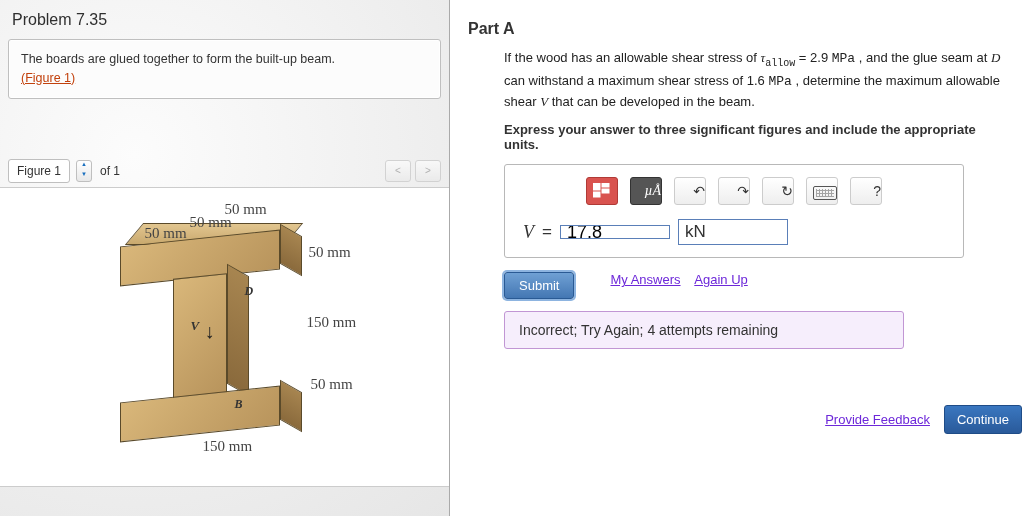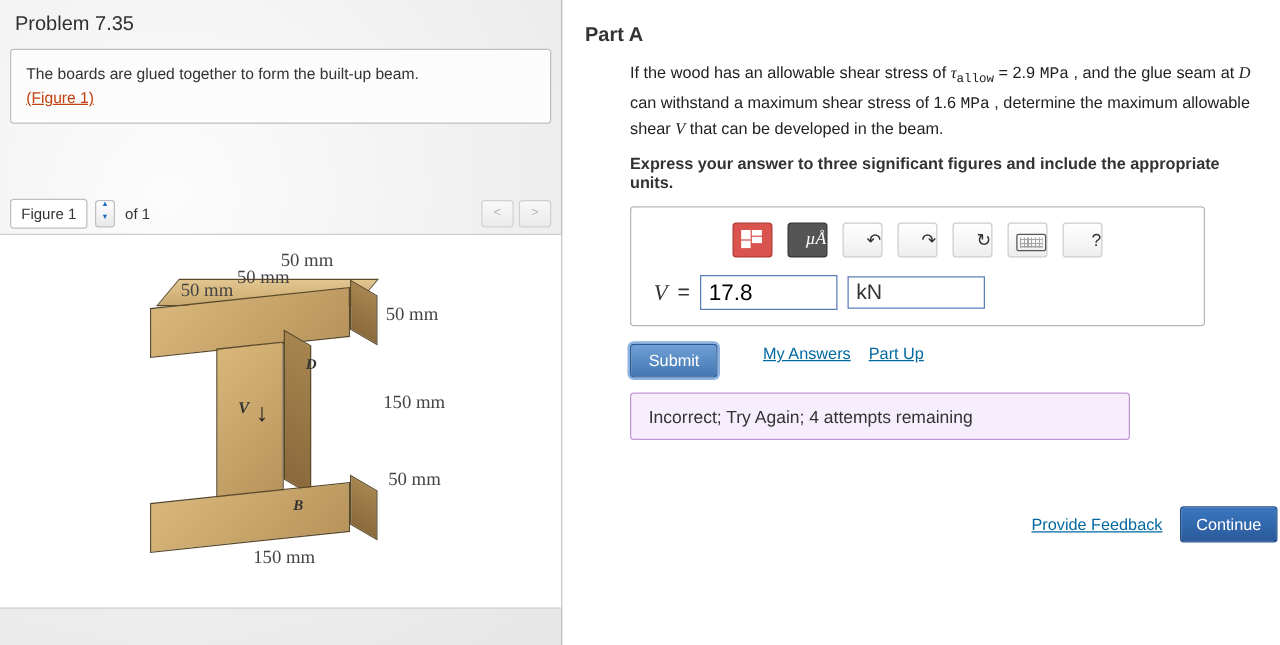--- a/index.html
+++ b/index.html
@@ -36,25 +36,25 @@
 .prompt{font-size:13px;line-height:1.55;margin:6px 0 10px 36px;color:#222}
 .mvar{font-family:Georgia,'Times New Roman',serif;font-style:italic}
 .munit{font-family:Liberation Mono, monospace}
 .bold-prompt{font-weight:bold;font-size:13px;margin:2px 0 12px 36px}
 .ans-box{border:1px solid #b8b8b8;border-radius:3px;padding:8px 14px 12px;margin-left:36px;width:460px;background:#fff}
 .toolbar{display:flex;align-items:center;gap:12px;justify-content:center;padding:4px 0 10px}
 .tbtn{width:32px;height:28px;border:1px solid #ccc;border-radius:3px;background:linear-gradient(#fff,#eee);font-size:14px;line-height:26px;text-align:right;cursor:pointer;color:#333}
 .tbtn.template{background:#d9534f;color:#fff;border-color:#b03a36;font-size:11px;line-height:1;display:flex;align-items:center;justify-content:center}
 .tbtn.ua{background:#555;color:#fff;border-color:#333;font-style:italic;font-family:Georgia,serif}
 .input-row{display:flex;align-items:center;gap:8px;margin:4px 0 0 4px;font-size:17px}
-.ans-input{width:110px;height:28px;border:1px solid #5a7fb8;font-size:18px;padding:2px 6px;font-family:inherit}
+.ans-input{width:110px;height:14px;border:1px solid #5a7fb8;font-size:18px;padding:2px 6px;font-family:inherit}
 .unit-box{width:110px;height:26px;border:1px solid #5a7fb8;font-size:17px;padding:2px 6px;display:flex;align-items:center}
 .submit-row{display:flex;gap:36px;margin:14px 0 0 36px}
 .submit-btn{background:linear-gradient(#6fa0d4,#4477b3);color:#fff;border:1px solid #2a5a94;border-radius:3px;padding:5px 14px;font-size:13px;cursor:pointer;box-shadow:0 0 0 2px #8db4e0}
-.link2{color:#0369a1;text-decoration:underline;cursor:pointer;font-size:13px}
+.link2{color:#6d28d9;text-decoration:underline;cursor:pointer;font-size:13px}
 .feedback{margin:12px 0 0 36px;width:400px;border:1px solid #c196d4;background:#f6eefc;border-radius:3px;padding:10px 14px;font-weight:normal;font-size:14px;color:#333}
 .bottom-row{position:absolute;right:2px;bottom:82px;display:flex;align-items:center;gap:14px}
 .continue-btn{background:linear-gradient(#3a77c0,#2a5a9a);color:#fff;border:1px solid #1f4c87;border-radius:3px;padding:6px 12px;font-size:13px;cursor:pointer}
 .kbd-icon{display:inline-block;width:24px;height:14px;border:1px solid #555;border-radius:2px;position:relative;vertical-align:middle}
 .kbd-icon::before{content:"";position:absolute;inset:2px;background:repeating-linear-gradient(90deg,#555 0 1px,transparent 1px 3px),repeating-linear-gradient(0deg,#555 0 1px,transparent 1px 3px);opacity:.5}
 </style>
 </head>
 <body>
 
 <div class="wrap">
@@ -137,21 +137,21 @@
             <span>kN</span>
           </div>
       </div>
     </div>
 
     <div class="submit-row">
       <button class="submit-btn">Submit</button>
       <div>
         <span class="link2">My Answers</span>
         &nbsp;&nbsp;
-        <span class="link2">Part Up</span>
+        <span class="link2">Again Up</span>
       </div>
     </div>
 
     <div class="feedback">Incorrect; Try Again; 4 attempts remaining</div>
 
     <div class="bottom-row">
       <span class="link2">Provide Feedback</span>
       <button class="continue-btn">Continue</button>
     </div>
   </div>

